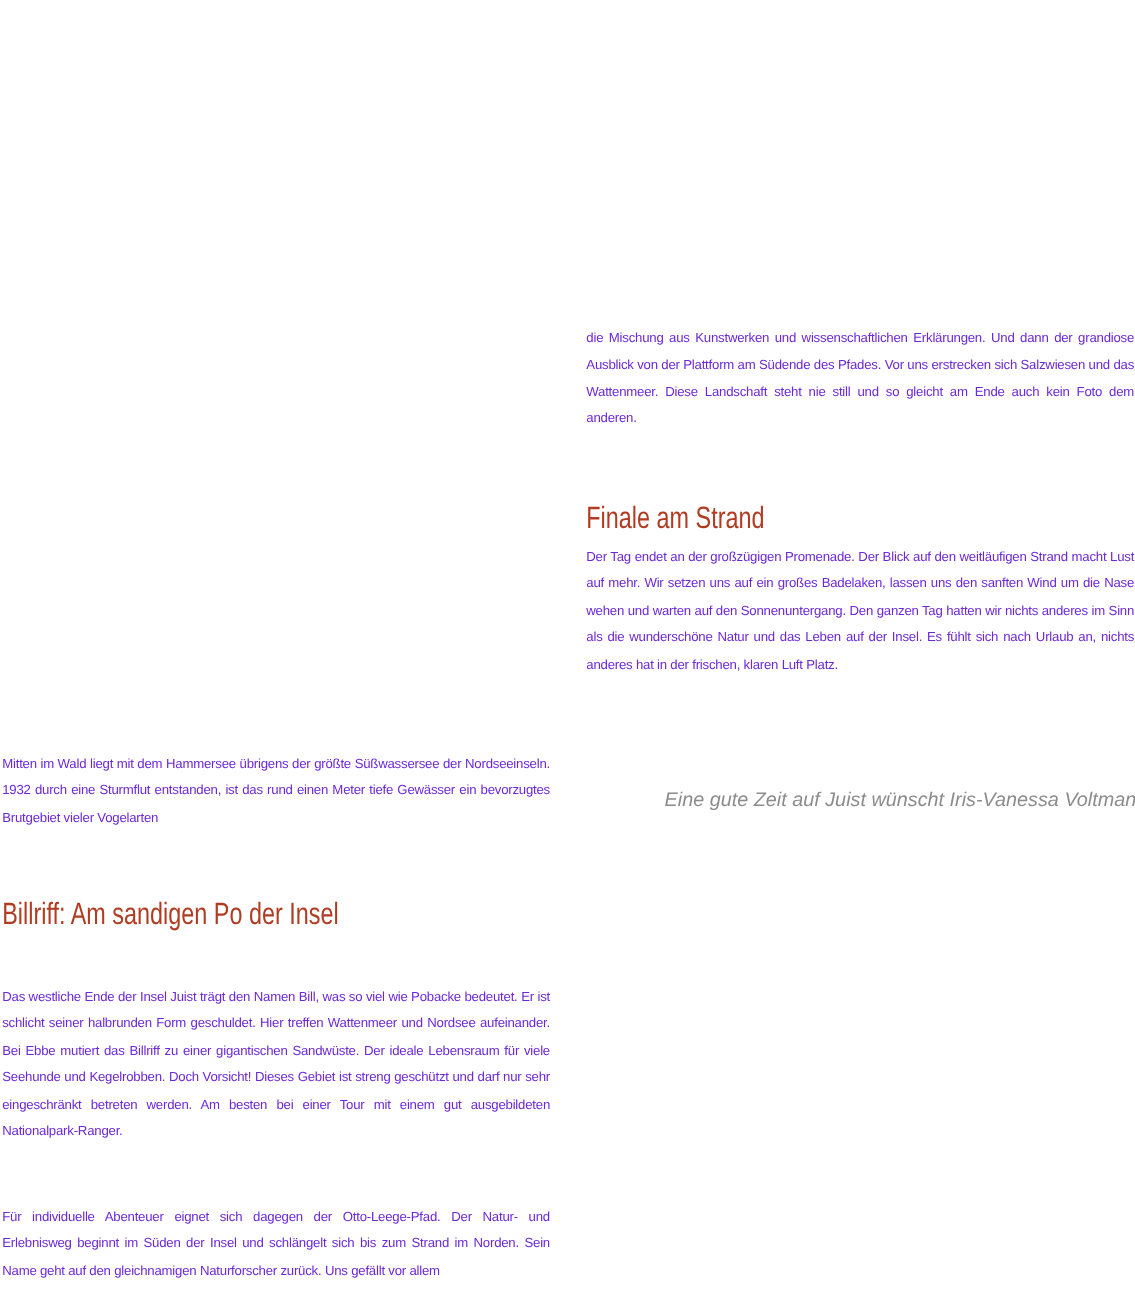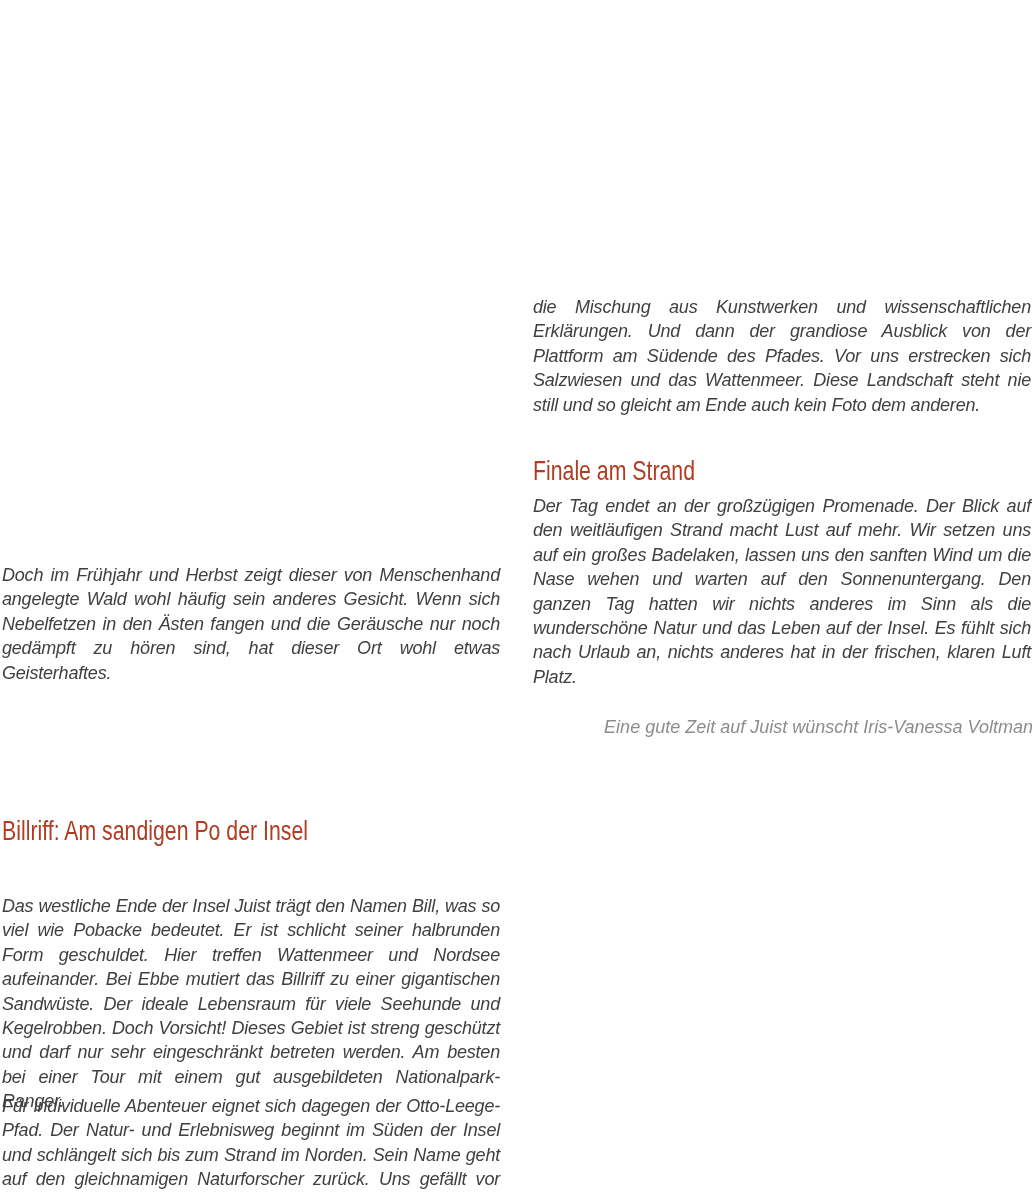--- a/index.html
+++ b/index.html
@@ -15,27 +15,26 @@
     overflow: hidden;
     font-family: "Liberation Sans", sans-serif;
     color: #000000;
   }
   .col-block {
     position: absolute;
     width: 498px;
     margin: 0;
   }
   p.body-text {
-    font-size: 18px;
+    font-size: 12px;
     line-height: 24.4px;
     text-align: justify;
-    color: #404040;
+    color: #6d28d9;
     margin: 0;
     letter-spacing: -0.2px;
-    font-style: italic;
   }
   h2.section-heading {
     font-size: 28px;
     line-height: 34px;
     font-weight: normal;
     color: #b13c22;
     margin: 0;
     white-space: nowrap;
     transform: scaleX(0.76);
     transform-origin: left center;
@@ -58,22 +57,22 @@
   #r-p1 { left: 533px; top: 295px;  }
   #r-h1 { left: 533px; top: 454px;  }
   #r-p2 { left: 533px; top: 494px;  }
   #r-sig{ left: 533px; top: 703px;  }
 </style>
 </head>
 <body>
 
 <div class="page">
 
-  <p id="l-p1" class="col-block body-text">Doch im Frühjahr und Herbst zeigt dieser von Menschenhand angelegte Wald wohl häufig sein anderes Gesicht. Wenn sich Nebelfetzen in den Ästen fangen und die Geräusche nur noch gedämpft zu hören sind, hat dieser Ort wohl etwas Geisterhaftes.</p>
 
+  <p id="l-p2" class="col-block body-text">Mitten im Wald liegt mit dem Hammersee übrigens der größte Süßwassersee der Nordseeinseln. 1932 durch eine Sturmflut entstanden, ist das rund einen Meter tiefe Gewässer ein bevorzugtes Brutgebiet vieler Vogelarten</p>
 
   <h2 id="l-h1" class="col-block section-heading">Billriff: Am sandigen Po der Insel</h2>
 
   <p id="l-p3" class="col-block body-text">Das westliche Ende der Insel Juist trägt den Namen Bill, was so viel wie Pobacke bedeutet. Er ist schlicht seiner halbrunden Form geschuldet. Hier treffen Wattenmeer und Nordsee aufeinander. Bei Ebbe mutiert das Billriff zu einer gigantischen Sandwüste. Der ideale Lebensraum für viele Seehunde und Kegelrobben. Doch Vorsicht! Dieses Gebiet ist streng geschützt und darf nur sehr eingeschränkt betreten werden. Am besten bei einer Tour mit einem gut ausgebildeten Nationalpark-Ranger.</p>
 
   <p id="l-p4" class="col-block body-text">Für individuelle Abenteuer eignet sich dagegen der Otto-Leege-Pfad. Der Natur- und Erlebnisweg beginnt im Süden der Insel und schlängelt sich bis zum Strand im Norden. Sein Name geht auf den gleichnamigen Naturforscher zurück. Uns gefällt vor allem</p>
 
   <p id="r-p1" class="col-block body-text">die Mischung aus Kunstwerken und wissenschaftlichen Erklärungen. Und dann der grandiose Ausblick von der Plattform am Südende des Pfades. Vor uns erstrecken sich Salzwiesen und das Wattenmeer. Diese Landschaft steht nie still und so gleicht am Ende auch kein Foto dem anderen.</p>
 
   <h2 id="r-h1" class="col-block section-heading">Finale am Strand</h2>

